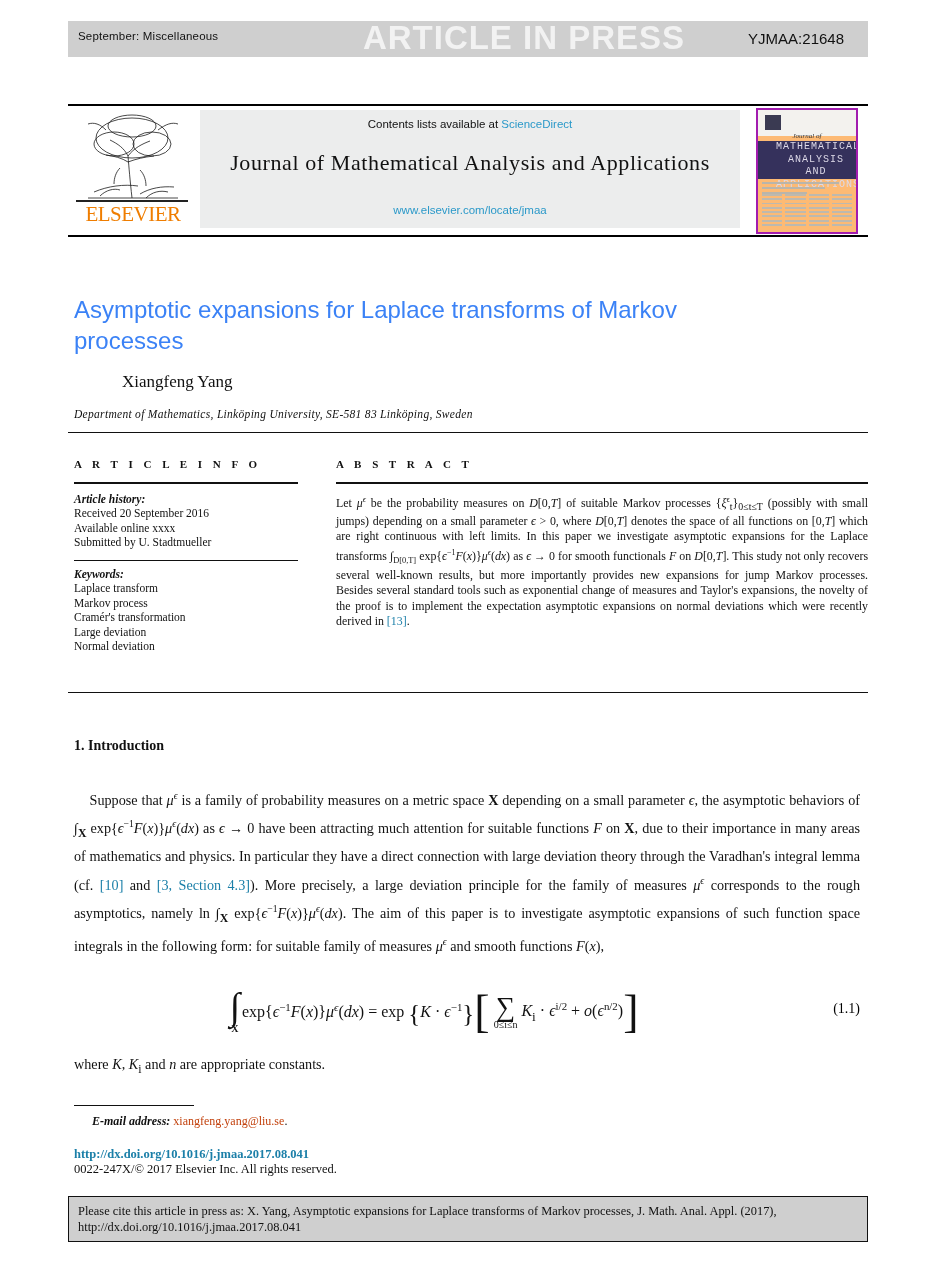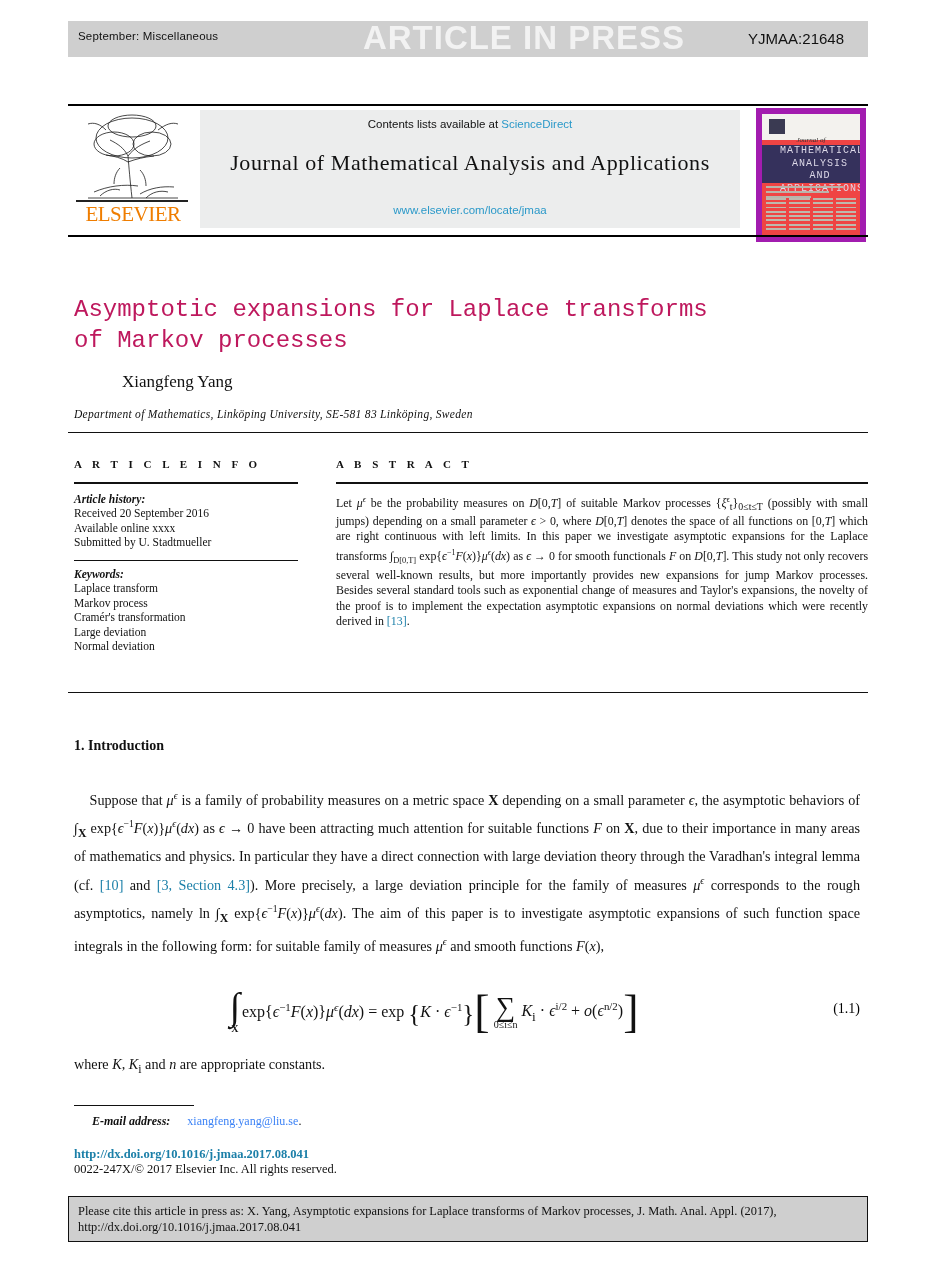--- a/index.html
+++ b/index.html
@@ -67,21 +67,21 @@
     font-family:"Liberation Serif",serif;font-size:22px;color:#111;
     letter-spacing:.6px;white-space:nowrap;
   }
   #journal-url{
     position:absolute;left:0;top:94px;width:540px;text-align:center;
     font-family:"Liberation Sans",sans-serif;font-size:11.5px;color:#2b99c9;
   }
 
   #cover-thumb{
     position:absolute;left:688px;top:4px;width:98px;height:122px;
-    border:6px solid #a21caf;background:#ef4444;overflow:hidden;
+    border:2px solid #a21caf;background:#fdba74;overflow:hidden;
   }
   #cover-top{position:absolute;left:0;top:0;width:98px;height:26px;background:#f3f2ee;}
   #cover-elsevier-mark{position:absolute;left:7px;top:5px;width:16px;height:15px;background:#3a3a52;}
   #cover-journalof{
     position:absolute;left:0;top:22px;width:98px;text-align:center;
     font-family:"Liberation Serif",serif;font-style:italic;font-size:7px;color:#333;
   }
   #cover-band{position:absolute;left:0;top:31px;width:98px;height:38px;background:#35315c;}
   #cover-band div{
     color:#ddd9e8;font-family:Liberation Mono, monospace;font-size:10px;
@@ -89,21 +89,21 @@
   }
   #cover-lines{position:absolute;left:4px;top:72px;width:90px;}
   .cv-line{height:2px;background:#b9b5ab;margin-bottom:3px;}
   #cover-cols{position:absolute;left:4px;top:84px;width:90px;display:flex;gap:3px;}
   .cv-col{flex:1;}
   .cv-col div{height:1.8px;background:#bdb9af;margin-bottom:2.5px;}
 
   
   #title{
     position:absolute;left:74px;top:294px;width:640px;
-    font-family:Liberation Mono, monospace;font-size:24px;line-height:31px;color:#be185d;
+    font-family:Liberation Sans, sans-serif;font-size:24px;line-height:31px;color:#3b82f6;
   }
   #author{
     position:absolute;left:74px;top:372px;
     font-family:"Liberation Serif",serif;font-size:17px;color:#111;margin-left:48px;
   }
   #affiliation{
     position:absolute;left:74px;top:408px;
     font-family:"Liberation Serif",serif;font-style:italic;font-size:11.5px;color:#111;
     letter-spacing:.3px;
   }
@@ -178,21 +178,21 @@
     font-family:"Liberation Serif",serif;font-size:14.2px;color:#111;
   }
 
   
   #foot-rule{position:absolute;left:74px;top:1105px;width:120px;height:1.4px;background:#111;}
   #email-line{
     position:absolute;left:92px;top:1114px;
     font-family:"Liberation Serif",serif;font-size:12px;color:#111;
   }
   #email-line .lbl{font-style:italic;font-weight:700;}
-  #email-line .lnk{color:#3b82f6;margin-left:14px;}
+  #email-line .lnk{color:#c2410c;}
   #doi-line{
     position:absolute;left:74px;top:1147px;
     font-family:Liberation Serif, serif;font-size:12.5px;color:#1b7fa8;font-weight:700;
   }
   #issn-line{
     position:absolute;left:74px;top:1162px;
     font-family:"Liberation Serif",serif;font-size:12.5px;color:#111;
   }
 
   

